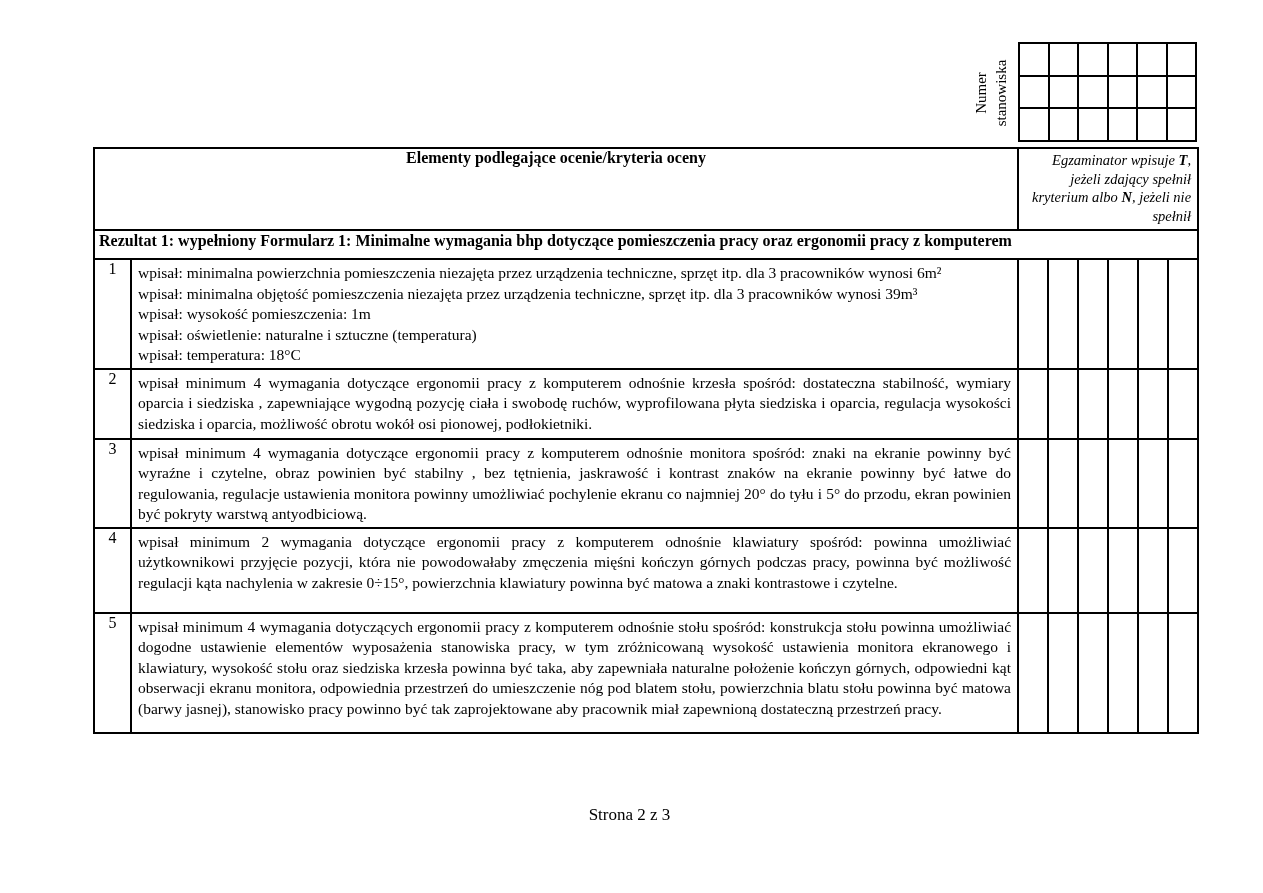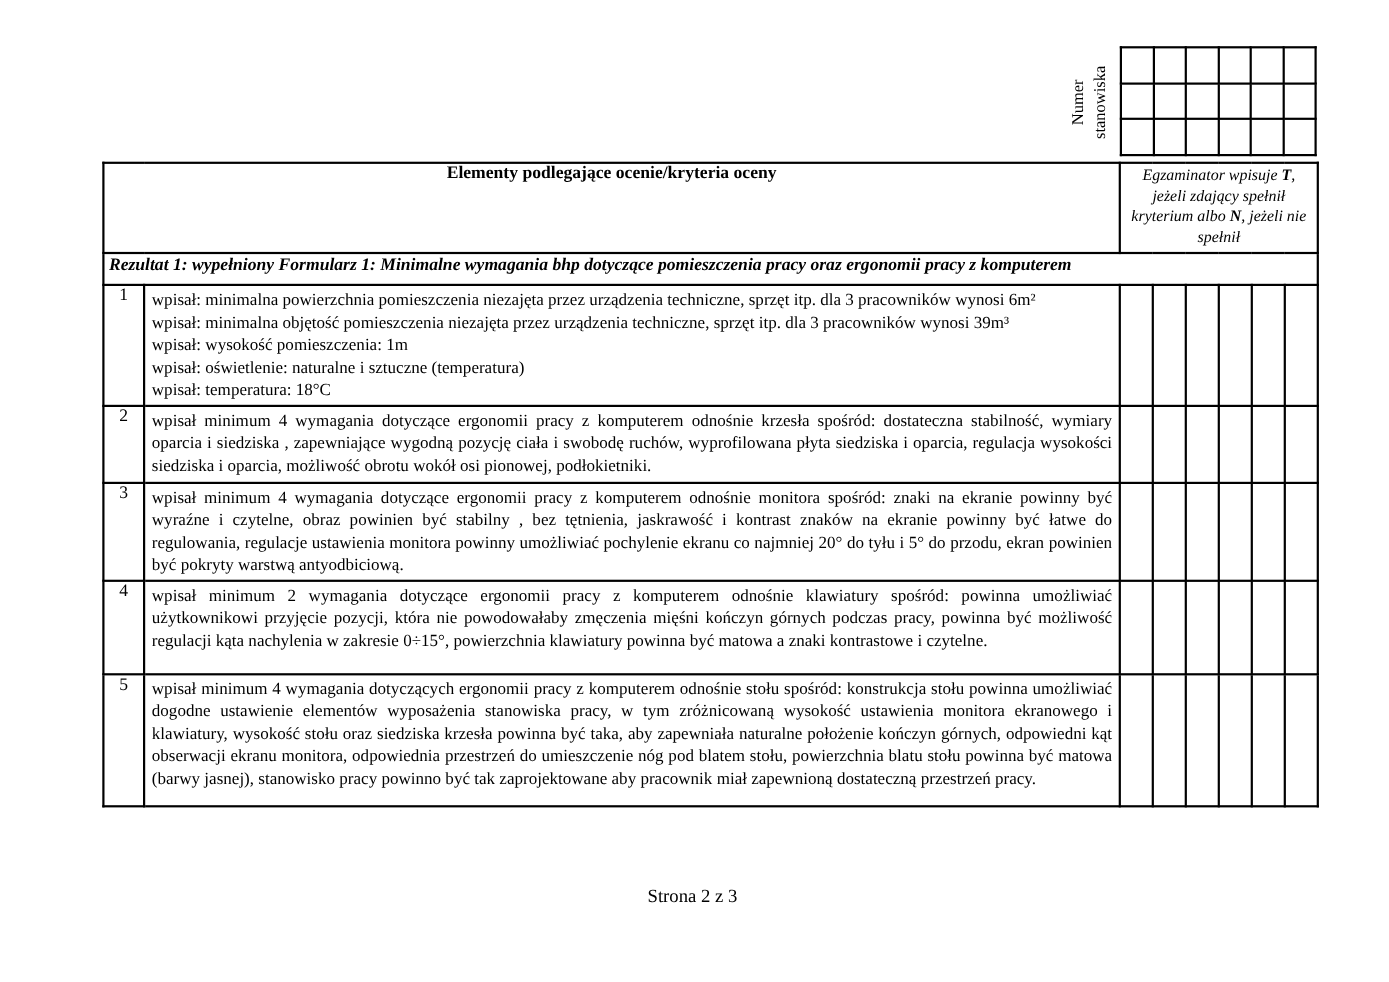--- a/index.html
+++ b/index.html
@@ -48,36 +48,35 @@
   }
   tr.hdr-row { height:82px;padding-left:24px; }
   td.criteria-hdr {
     text-align:center;
     vertical-align:middle;
     font-weight:bold;
     font-size:16px;
   }
   td.examiner-cell {
     vertical-align:middle;
-    text-align:center;
+    text-align:right;
     font-style:italic;
     font-size:14.5px;
     line-height:18.5px;
     padding:2px 6px;
   }
   td.examiner-cell b { font-weight:bold; }
   tr.result-row { height:29px; }
   td.result-cell {
     font-weight:bold;
     font-size:16px;
     vertical-align:middle;
     padding:1px 4px;
     white-space:nowrap;
     overflow:hidden;
-    font-style:italic;
   }
   td.num-cell {
     text-align:center;
     vertical-align:middle;
     font-size:16px;
   }
   td.crit-cell {
     padding:3px 6px 2px 6px;
     font-size:15.5px;
   }

